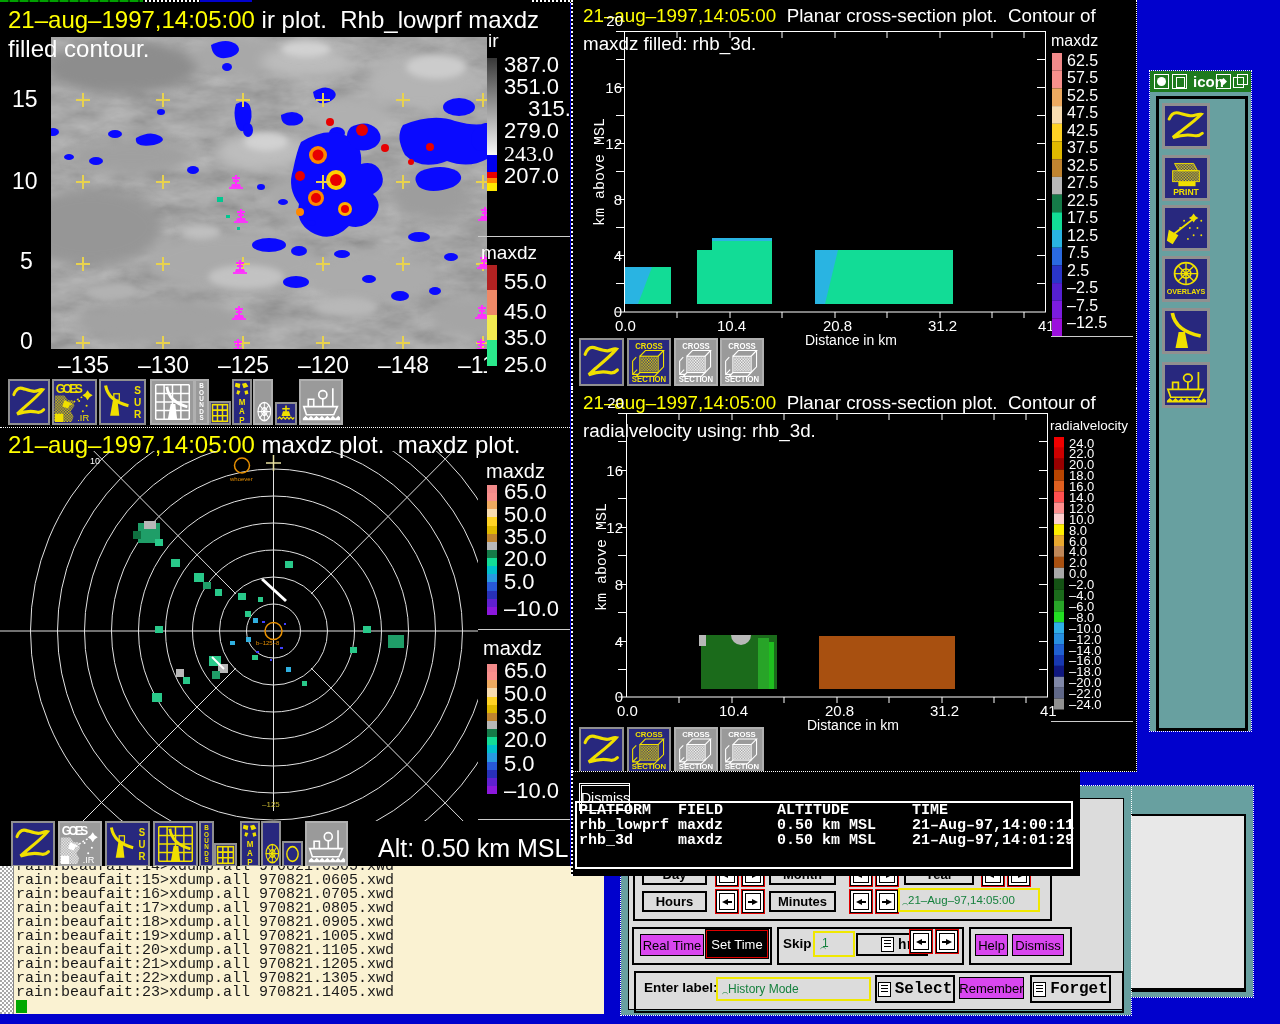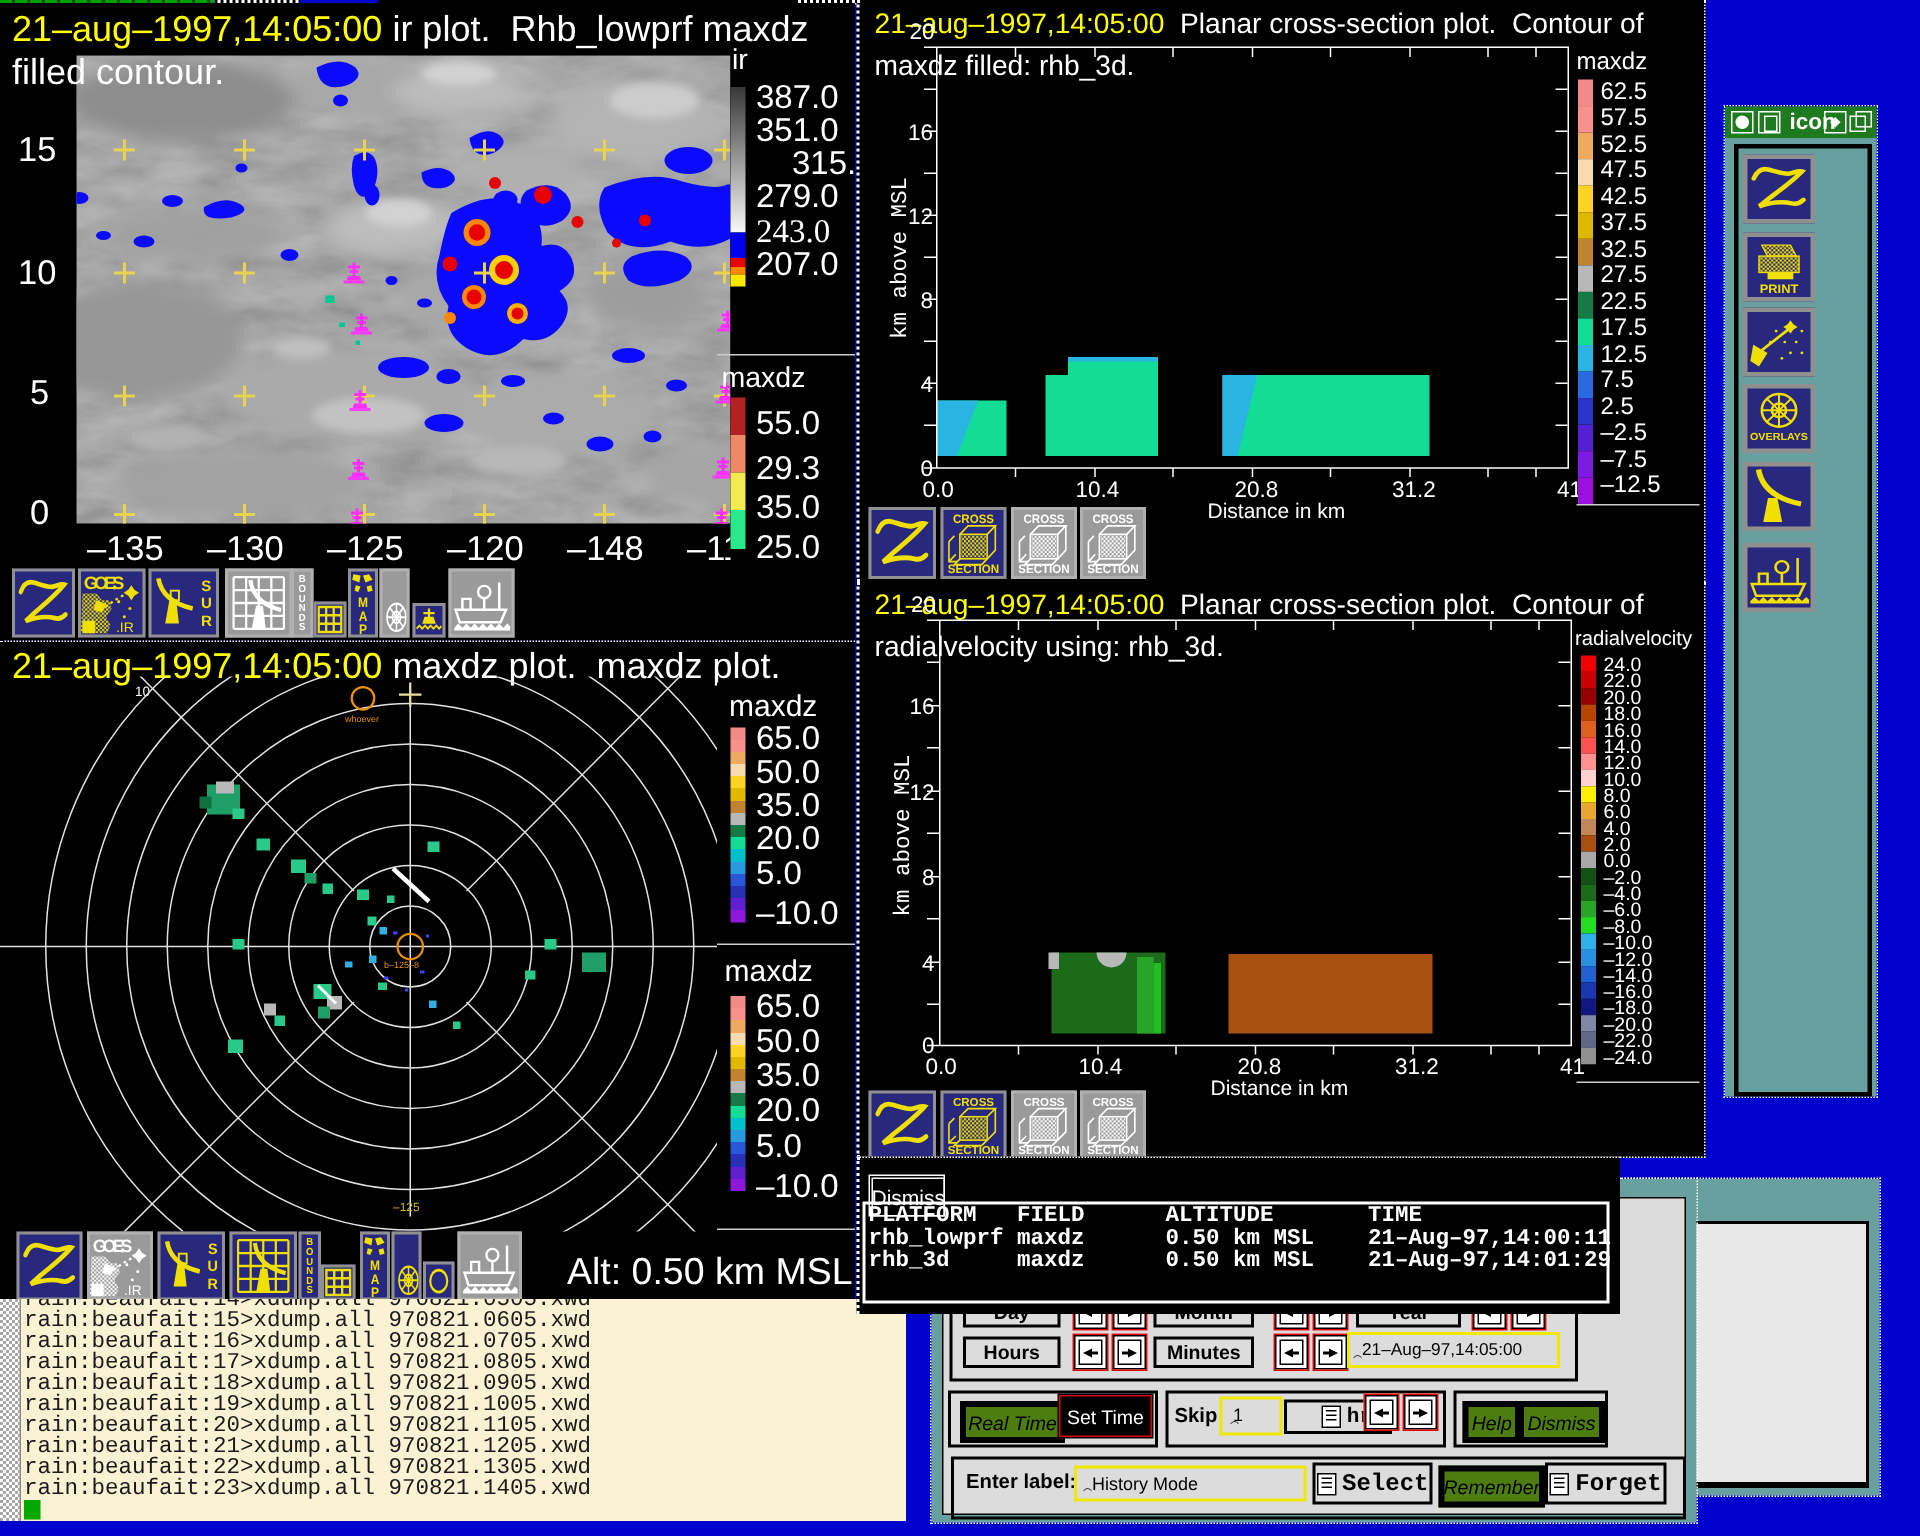--- a/index.html
+++ b/index.html
@@ -10,22 +10,22 @@
 .yel{color:#ffff00;}
 .wht{color:#ffffff;}
 .checker{background-image:repeating-conic-gradient(#ffffff 0 25%,#000000 0 50%);background-size:4px 4px;}
 .stipple{background-image:repeating-conic-gradient(#a8a8a8 0 25%,#ffffff 0 50%);background-size:4px 4px;}
 .greendash{background-image:repeating-linear-gradient(90deg,#00a000 0 8px,#005000 8px 10px);}
 .title{position:absolute;font-size:24px;white-space:pre;letter-spacing:0px;color:#fff;}
 .t20{font-size:18.8px;}
 .ticon{position:absolute;background:#28287e;border:2px solid #909090;}
 .gicon{position:absolute;background:#9a9a9a;border:2px solid #b0b0b0;}
 .btn{position:absolute;background:#dcdcdc;border:2px solid #000;color:#000;display:flex;align-items:center;justify-content:center;font-weight:bold;}
-.rbtn{position:absolute;background:#4d7c0f;border:4px solid #000000;color:#000;display:flex;align-items:center;justify-content:center;font-style:italic;}
-.ybox{position:absolute;background:#dcdcdc;border:2px solid #f0e800;color:#000000;}
+.rbtn{position:absolute;background:#d946ef;border:1px solid #000000;color:#000;display:flex;align-items:center;justify-content:center;}
+.ybox{position:absolute;background:#dcdcdc;border:2px solid #f0e800;color:#15803d;}
 .arrowb{position:absolute;width:22px;height:23px;border:1px solid #e00000;background:#fff;}
 .blackbox{position:absolute;border:2px solid #000;}
 mono,pre{font-family:"Liberation Mono",monospace;}
 .arrowb{box-shadow:inset 0 0 0 1px #000;}
 .aL,.aR{position:absolute;left:3px;top:3px;width:14px;height:15px;background:#fff;border:1px solid #000;}
 .aL::after,.aR::after{content:"";position:absolute;top:5px;width:0;height:0;border-top:3px solid transparent;border-bottom:3px solid transparent;}
 .aL::after{left:2px;border-right:6px solid #000;}
 .aR::after{right:2px;border-left:6px solid #000;}
 .aL::before,.aR::before{content:"";position:absolute;top:7px;width:6px;height:2px;background:#000;}
 .aL::before{right:2px;}
@@ -364,21 +364,21 @@
   <div class="title wht" style="left:504px;top:116px;font-size:22px;">279.0</div>
   <div class="title wht" style="left:504px;top:139px;font-size:22px;font-family:Liberation Serif, serif;">243.0</div>
   <div class="title wht" style="left:504px;top:161px;font-size:22px;">207.0</div>
   <div class="abs" style="left:478px;top:234px;width:92px;height:1px;background:#cccccc;"></div>
   <div class="title wht" style="left:481px;top:240px;font-size:19px;">maxdz</div>
   <div class="abs" style="left:487px;top:263px;width:10px;height:25px;background:#b22222;"></div>
   <div class="abs" style="left:487px;top:288px;width:10px;height:25px;background:#ee8866;"></div>
   <div class="abs" style="left:487px;top:313px;width:10px;height:25px;background:#f2ea50;"></div>
   <div class="abs" style="left:487px;top:338px;width:10px;height:26px;background:#2ae98c;"></div>
   <div class="title wht" style="left:504px;top:267px;font-size:22px;">55.0</div>
-  <div class="title wht" style="left:504px;top:297px;font-size:22px;">29.3</div>
+  <div class="title wht" style="left:504px;top:297px;font-size:22px;">45.0</div>
   <div class="title wht" style="left:504px;top:323px;font-size:22px;">35.0</div>
   <div class="title wht" style="left:504px;top:350px;font-size:22px;">25.0</div>
 
   <div id="tb1" class="abs" style="left:0;top:375px;width:570px;height:50px;">
     <div class="ticon" style="left:8px;top:2px;width:38px;height:42px;color:#f0e000;"><svg width="38" height="42" viewBox="0 0 40 40" preserveAspectRatio="none">
             <use href="#zglyph"></use>
           </svg></div>
     <div class="ticon" style="left:52px;top:2px;width:41px;height:42px;color:#f0e000;"><svg width="41" height="42" viewBox="0 0 44 46" preserveAspectRatio="none">
             <use href="#goesgY"></use>
           </svg></div>

